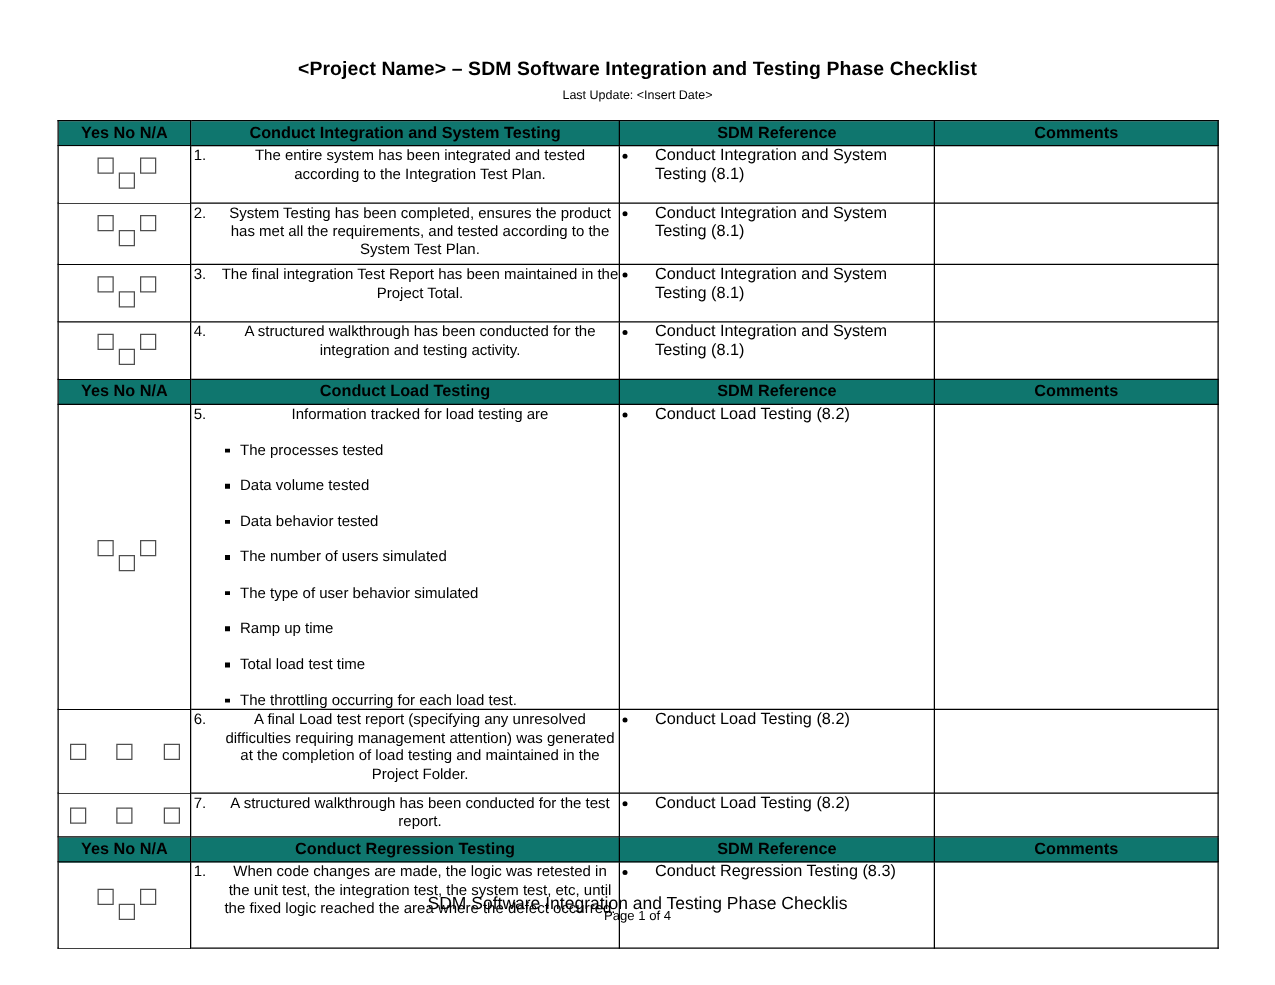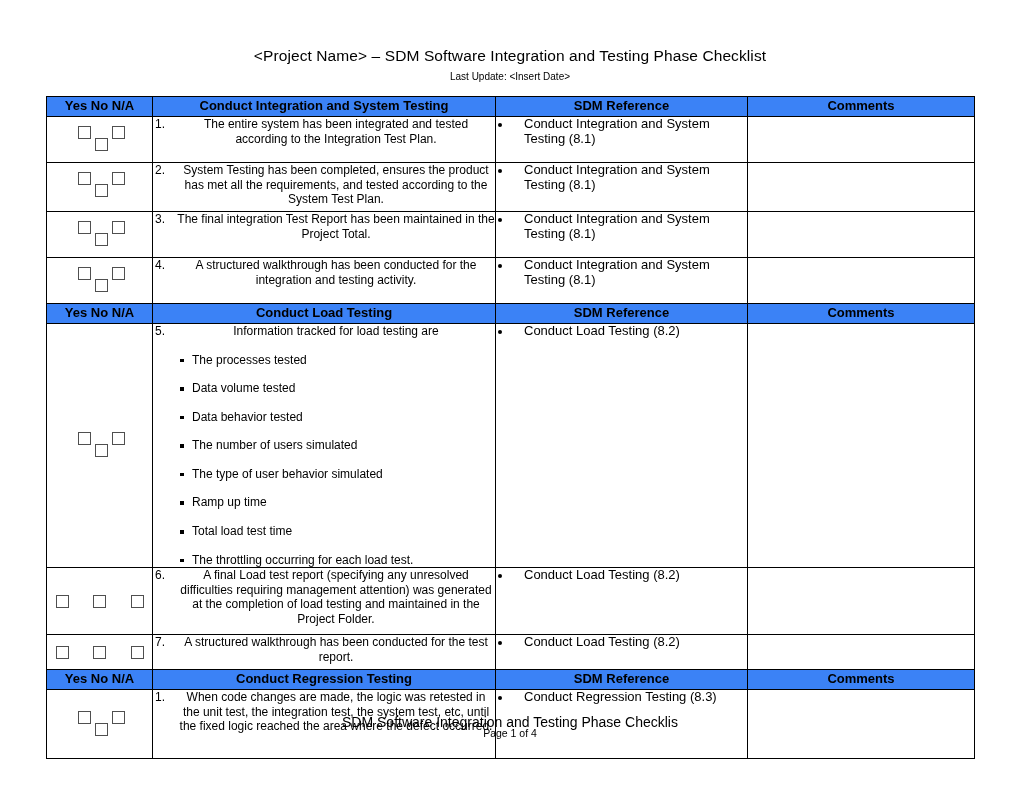--- a/index.html
+++ b/index.html
@@ -16,21 +16,21 @@
     color: #000000;
     overflow: hidden;
   }
 
   
   .doc-title {
     text-align: center;
     font-size: 15.5px;
     line-height: 20px;
     padding-top: 46px;
-    font-weight: normal;
+    font-weight: bold;
     letter-spacing: 0.1px;
   }
   .doc-subtitle {
     text-align: center;
     font-size: 10px;
     line-height: 18px;
     padding-top: 2px;
   }
 
   
@@ -54,21 +54,21 @@
   }
 
   
   col.c-check   { width: 106px; }
   col.c-item    { width: 343px; }
   col.c-sdm     { width: 252px; }
   col.c-comment { width: 227px; }
 
   
   tr.section-header th {
-    background: #3b82f6;
+    background: #0f766e;
     font-size: 13px;
     font-weight: bold;
     text-align: center;
     height: 16px;
     line-height: 16px;
     padding: 1px 0 2px 0;
     border: 1px solid #000000;
     white-space: nowrap;
   }
 

